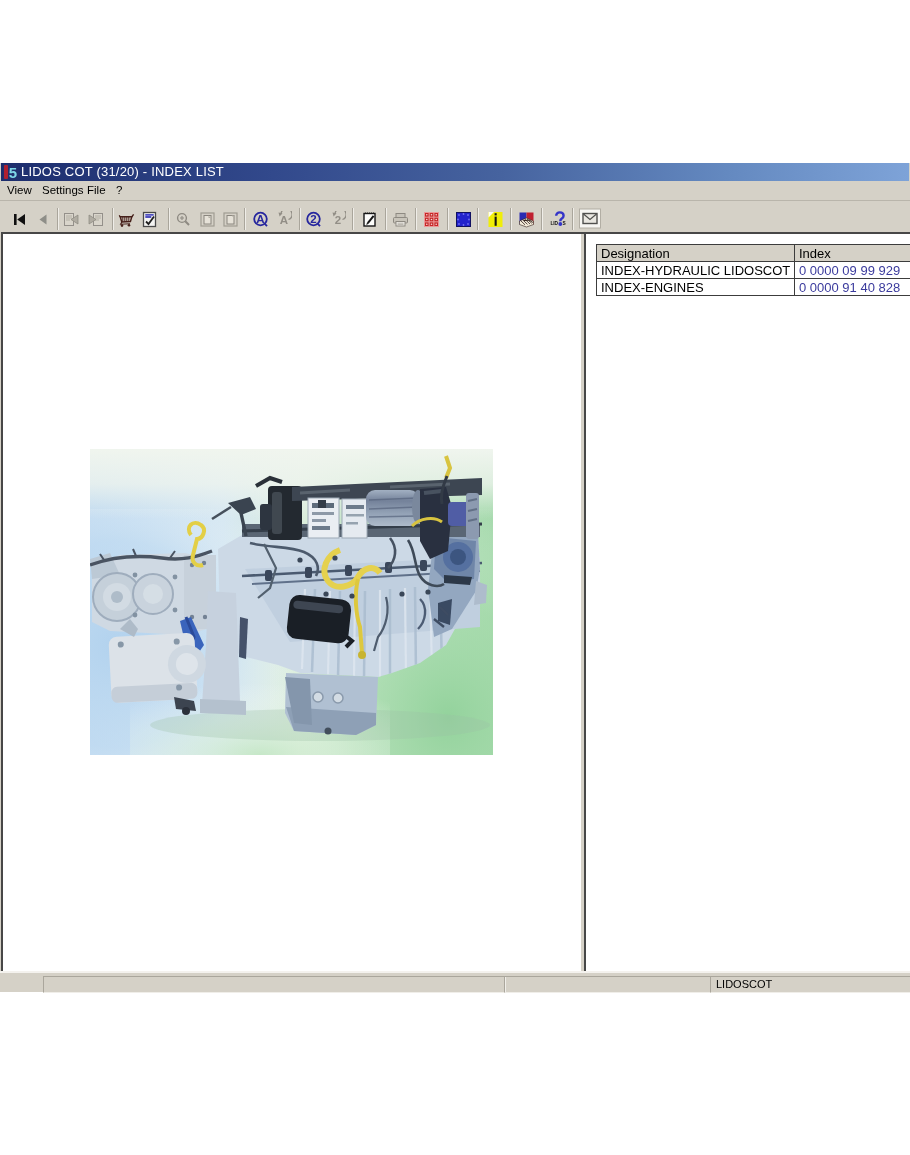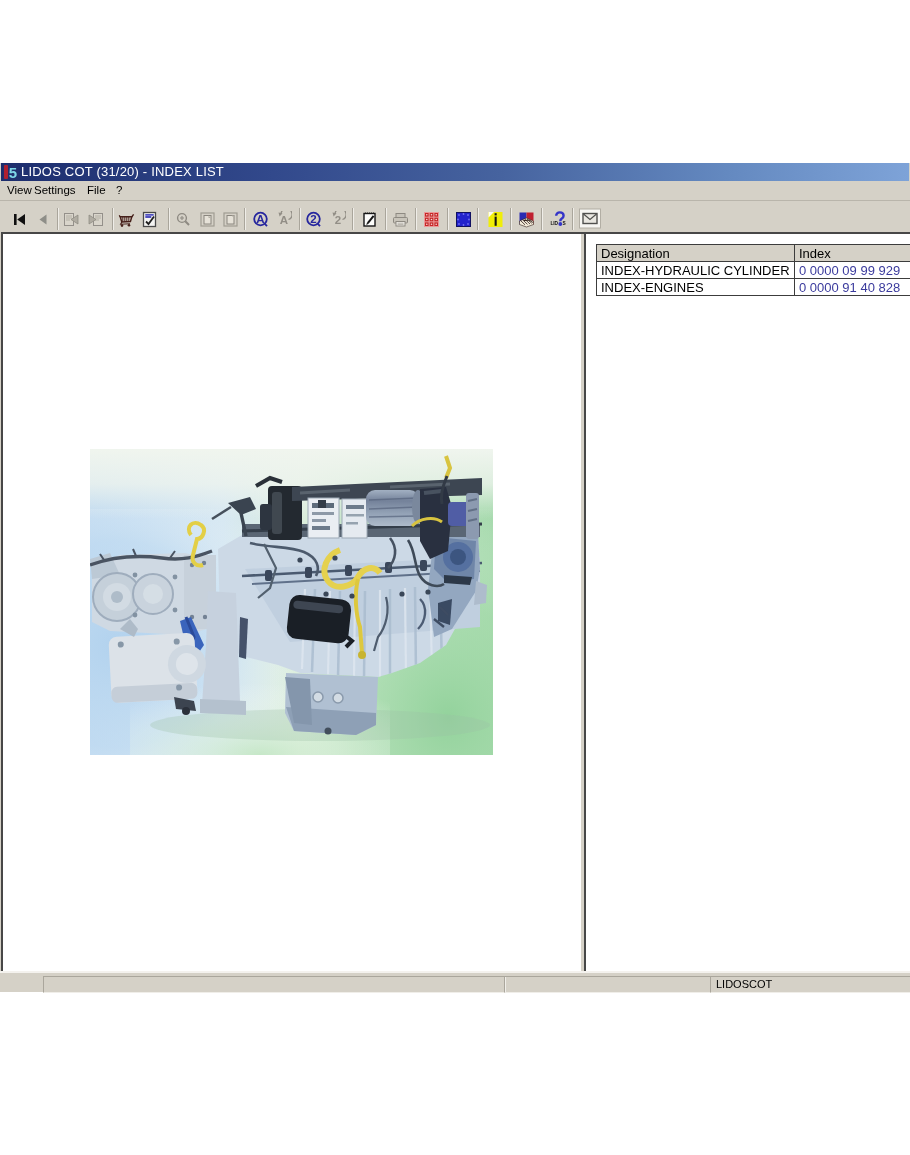--- a/index.html
+++ b/index.html
@@ -33,21 +33,21 @@
   <div id="titlebar">
     <svg id="titleicon" viewBox="0 0 16 16">
       <rect x="0" y="0" width="16" height="16" fill="#20306e"></rect>
       <rect x="1" y="1" width="4" height="14" fill="#b02030" rx="1"></rect>
       <text x="10" y="13.5" font-size="15" font-weight="bold" fill="#7fd8e8" text-anchor="middle" font-family="Liberation Sans">5</text>
     </svg>
     <div id="titletext">LIDOS COT (31/20) - INDEX LIST</div>
   </div>
   <div id="menubar">
     <span class="menuitem" style="left:6px">View</span>
-    <span class="menuitem" style="left:33px">Settings</span>
+    <span class="menuitem" style="left:41px">Settings</span>
     <span class="menuitem" style="left:86px">File</span>
     <span class="menuitem" style="left:115px">?</span>
   </div>
   <div id="menusep"></div>
   <div id="toolbar">
     <span class="tbsep" style="left:56px"></span>
     <span class="tbsep" style="left:111px"></span>
     <span class="tbsep" style="left:167px"></span>
     <span class="tbsep" style="left:243px"></span>
     <span class="tbsep" style="left:298px"></span>
@@ -400,21 +400,21 @@
       <path d="M350 158 L358 166 M344 170 L354 178" stroke="#3e4c62" stroke-width="2.4"></path>
       <path d="M296 148 C300 162 296 178 288 188 L284 202" stroke="#4e5c6e" stroke-width="2.2" fill="none"></path>
     </svg>
     <table id="ptable" cellspacing="0">
       <tbody>
           <tr>
             <td class="hd" style="width:193px">Designation</td>
             <td class="hd" style="width:114px">Index</td>
           </tr>
       <tr>
-            <td>INDEX-HYDRAULIC CYLINDER</td>
+            <td>INDEX-HYDRAULIC LIDOSCOT</td>
             <td class="ix">0 0000 09 99 929</td>
           </tr>
       <tr>
             <td>INDEX-ENGINES</td>
             <td class="ix">0 0000 91 40 828</td>
           </tr>
     </tbody>
       </table>
   </div>
   <div id="statusbar">

